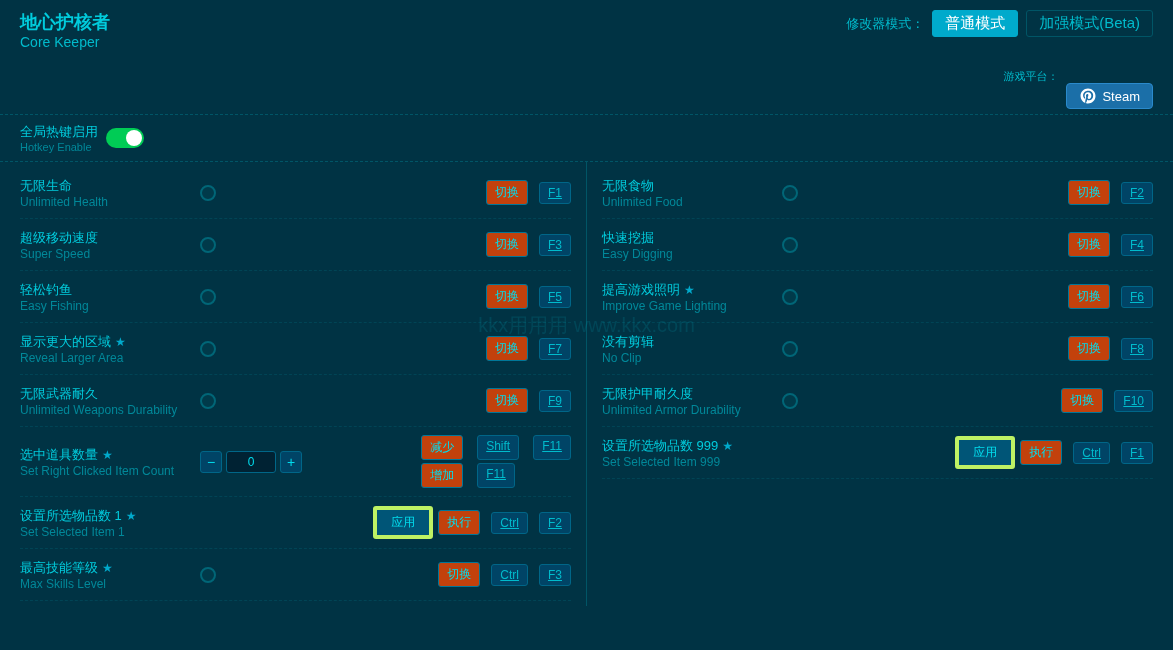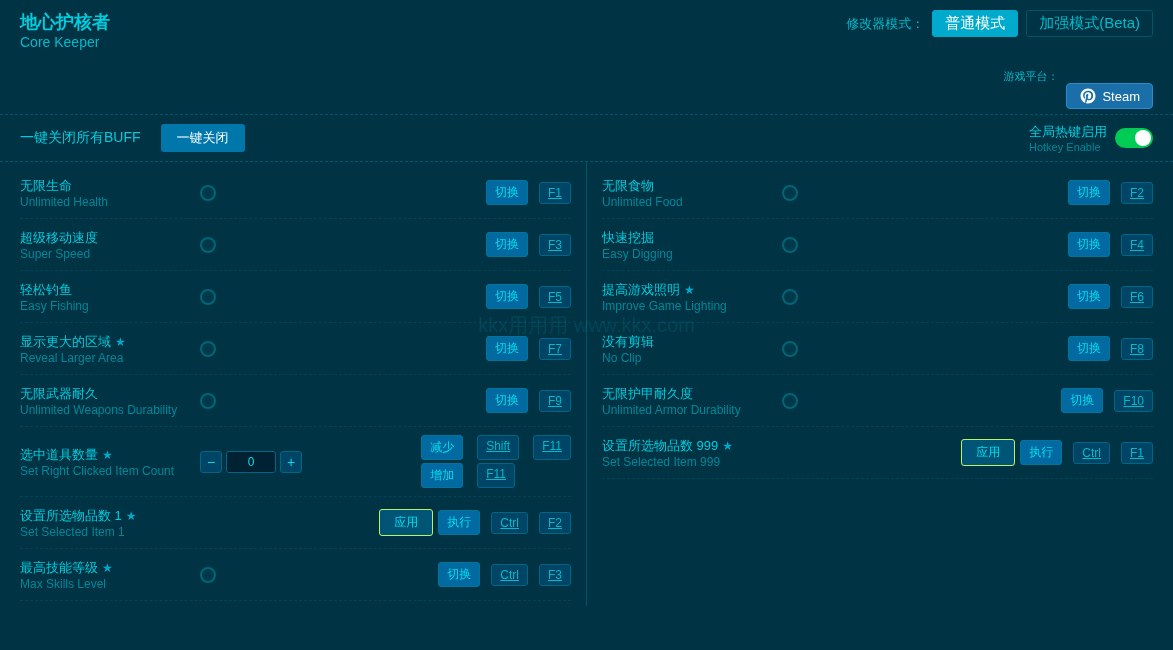--- a/index.html
+++ b/index.html
@@ -185,42 +185,42 @@
       border-radius: 50%;
       background: #003a4a;
       border: 2px solid #006677;
       margin-right: 8px;
       flex-shrink: 0;
     }
     .spacer {
       flex: 1;
     }
     .key-btn-action {
-      background: #0369a1;
+      background: #c2410c;
       color: #00ddee;
       border: 1px solid #007799;
       border-radius: 3px;
       padding: 3px 8px;
       font-size: 12px;
       cursor: pointer;
     }
     .key-label {
       background: #004466;
       color: #00bbcc;
       border: 1px solid #006688;
       border-radius: 3px;
       padding: 3px 8px;
       font-size: 12px;
       margin-left: 11px;
       text-decoration: underline;
     }
     .apply-btn {
       background: #005577;
       color: #00ddee;
-      border: 1px solid #bef264;
+      border: 4px solid #bef264;
       border-radius: 3px;
       padding: 4px 14px;
       font-size: 12px;
       cursor: pointer;
       margin-right: 5px;
     }
     .counter-btn {
       background: #004466;
       color: #00ddee;
       border: 1px solid #006688;
@@ -286,24 +286,20 @@
           <svg class="steam-icon" viewBox="0 0 24 24" fill="white">
             <path d="M12 2C6.477 2 2 6.477 2 12c0 4.236 2.636 7.855 6.356 9.312-.088-.791-.167-2.005.035-2.868.181-.772 1.219-5.17 1.219-5.17s-.312-.623-.312-1.547c0-1.449.842-2.533 1.888-2.533.891 0 1.323.669 1.323 1.471 0 .896-.571 2.238-.866 3.482-.246 1.039.52 1.885 1.543 1.885 1.851 0 3.277-1.951 3.277-4.769 0-2.493-1.792-4.235-4.351-4.235-2.963 0-4.701 2.222-4.701 4.521 0 .895.344 1.854.775 2.378.085.103.097.194.072.298-.079.329-.254 1.039-.289 1.184-.046.191-.153.232-.352.14-1.312-.611-2.132-2.531-2.132-4.075 0-3.31 2.404-6.35 6.933-6.35 3.641 0 6.472 2.595 6.472 6.059 0 3.614-2.278 6.52-5.441 6.52-1.063 0-2.063-.553-2.406-1.203l-.653 2.441c-.237.907-.875 2.044-1.303 2.737C10.674 21.93 11.325 22 12 22c5.523 0 10-4.477 10-10S17.523 2 12 2z"></path>
           </svg>
           <span>Steam</span>
         </button>
       </div>
     </div>
   </div>
 
   <div class="toolbar-row">
-    <div style="display:flex;align-items:center;gap:20px;">
-      <span class="one-key-label">一键关闭所有BUFF</span>
-      <button class="one-key-btn">一键关闭</button>
-    </div>
     <div class="hotkey-section">
       <div class="hotkey-labels">
         <span class="hotkey-cn">全局热键启用</span>
         <span class="hotkey-en">Hotkey Enable</span>
       </div>
       <div class="toggle-switch"></div>
     </div>
   </div>
 
   <div class="main-content">

